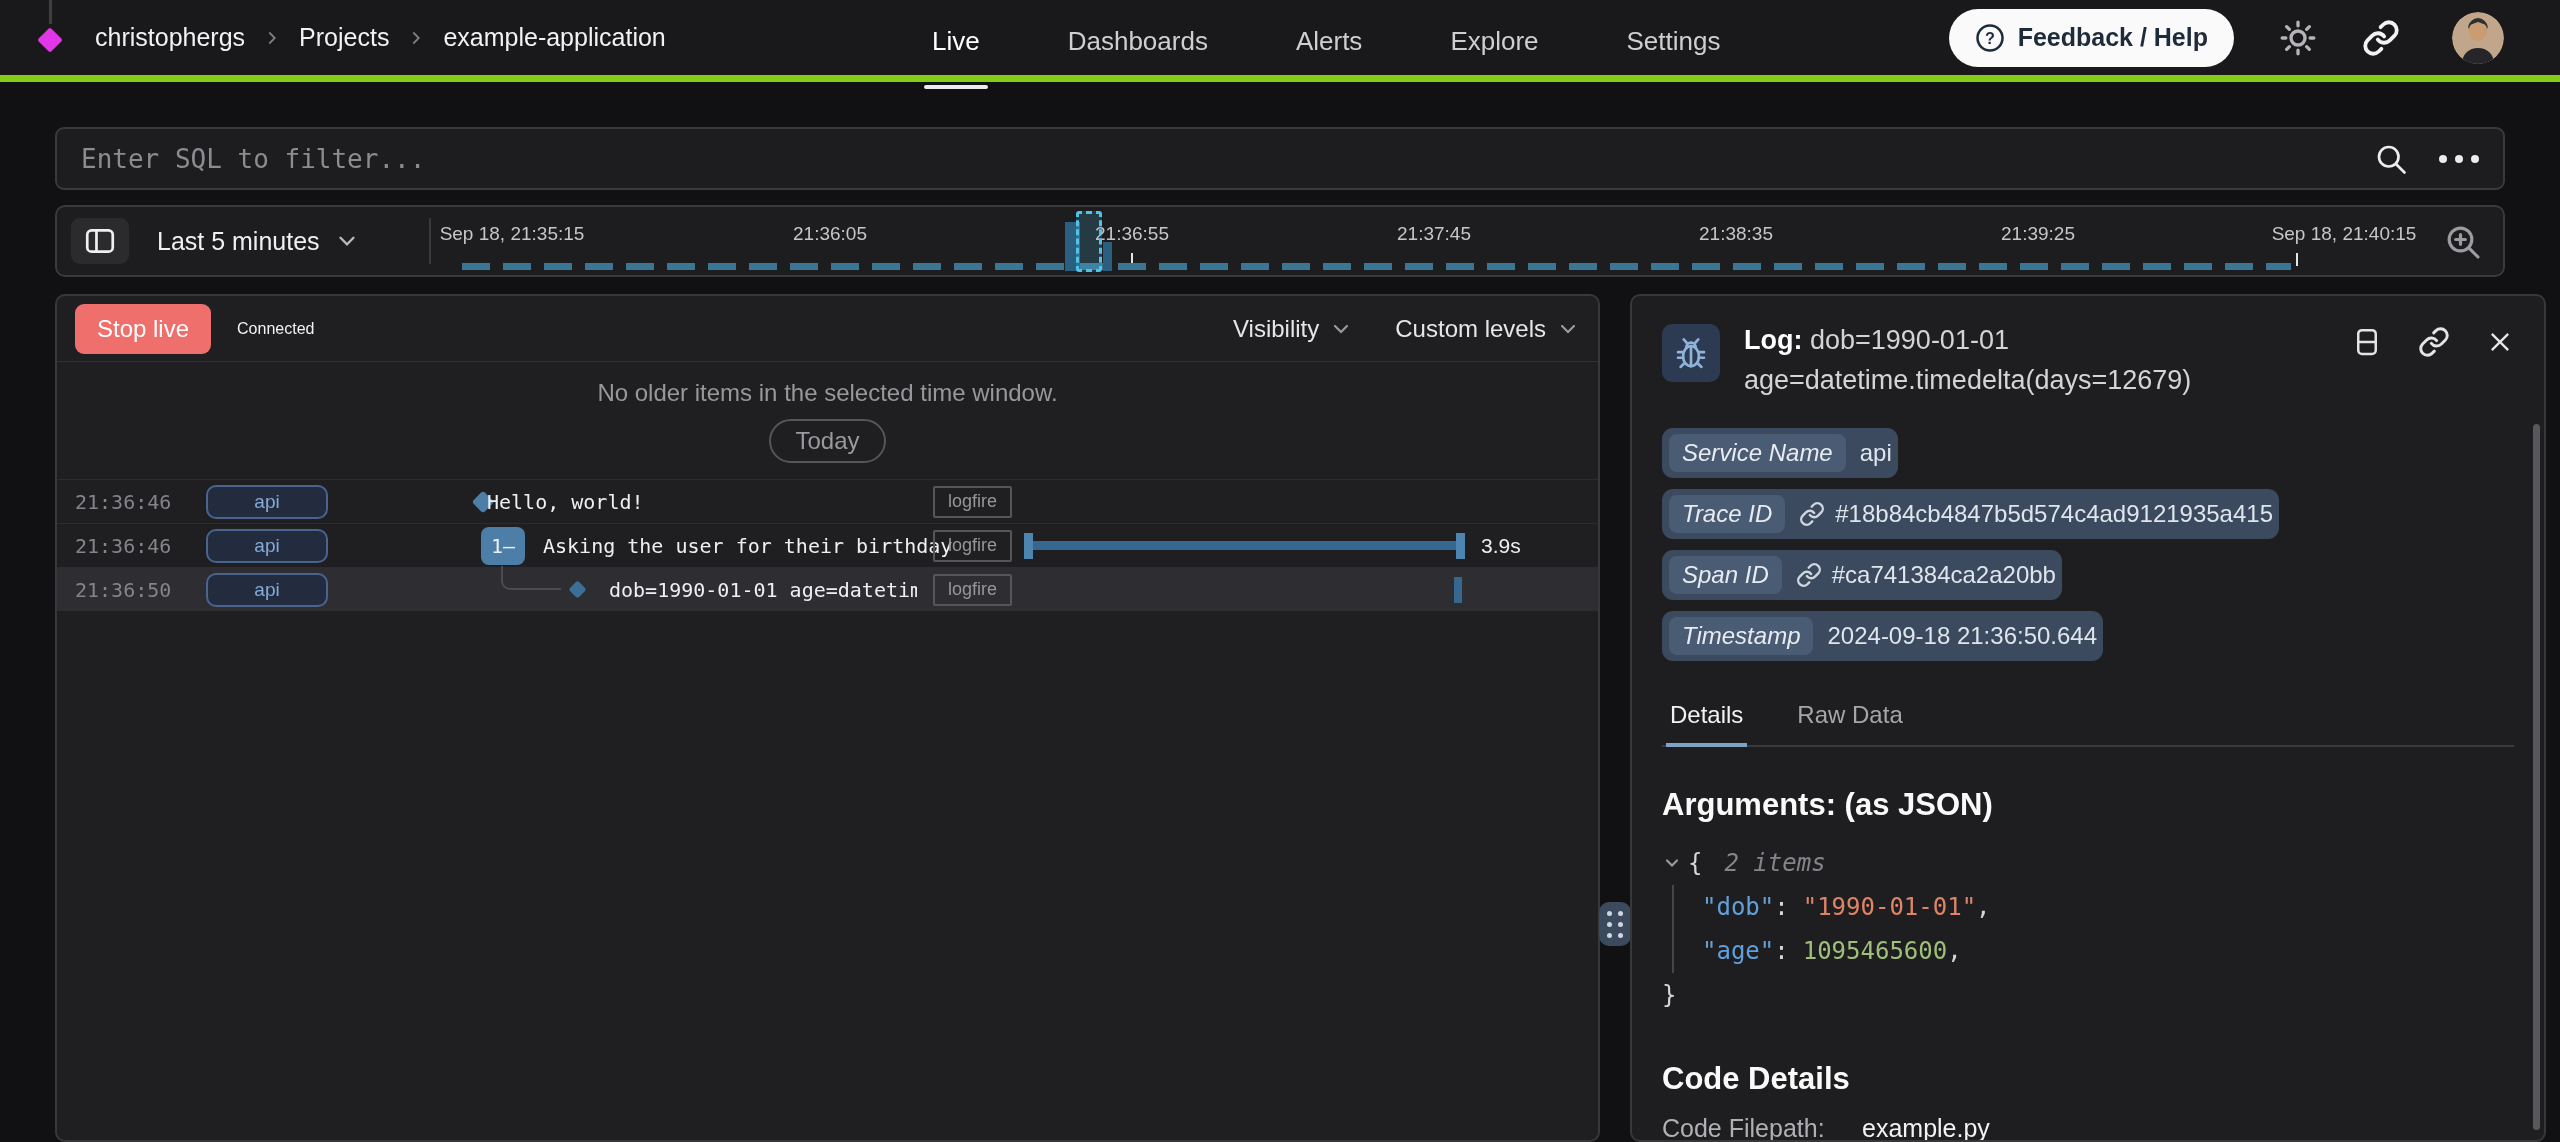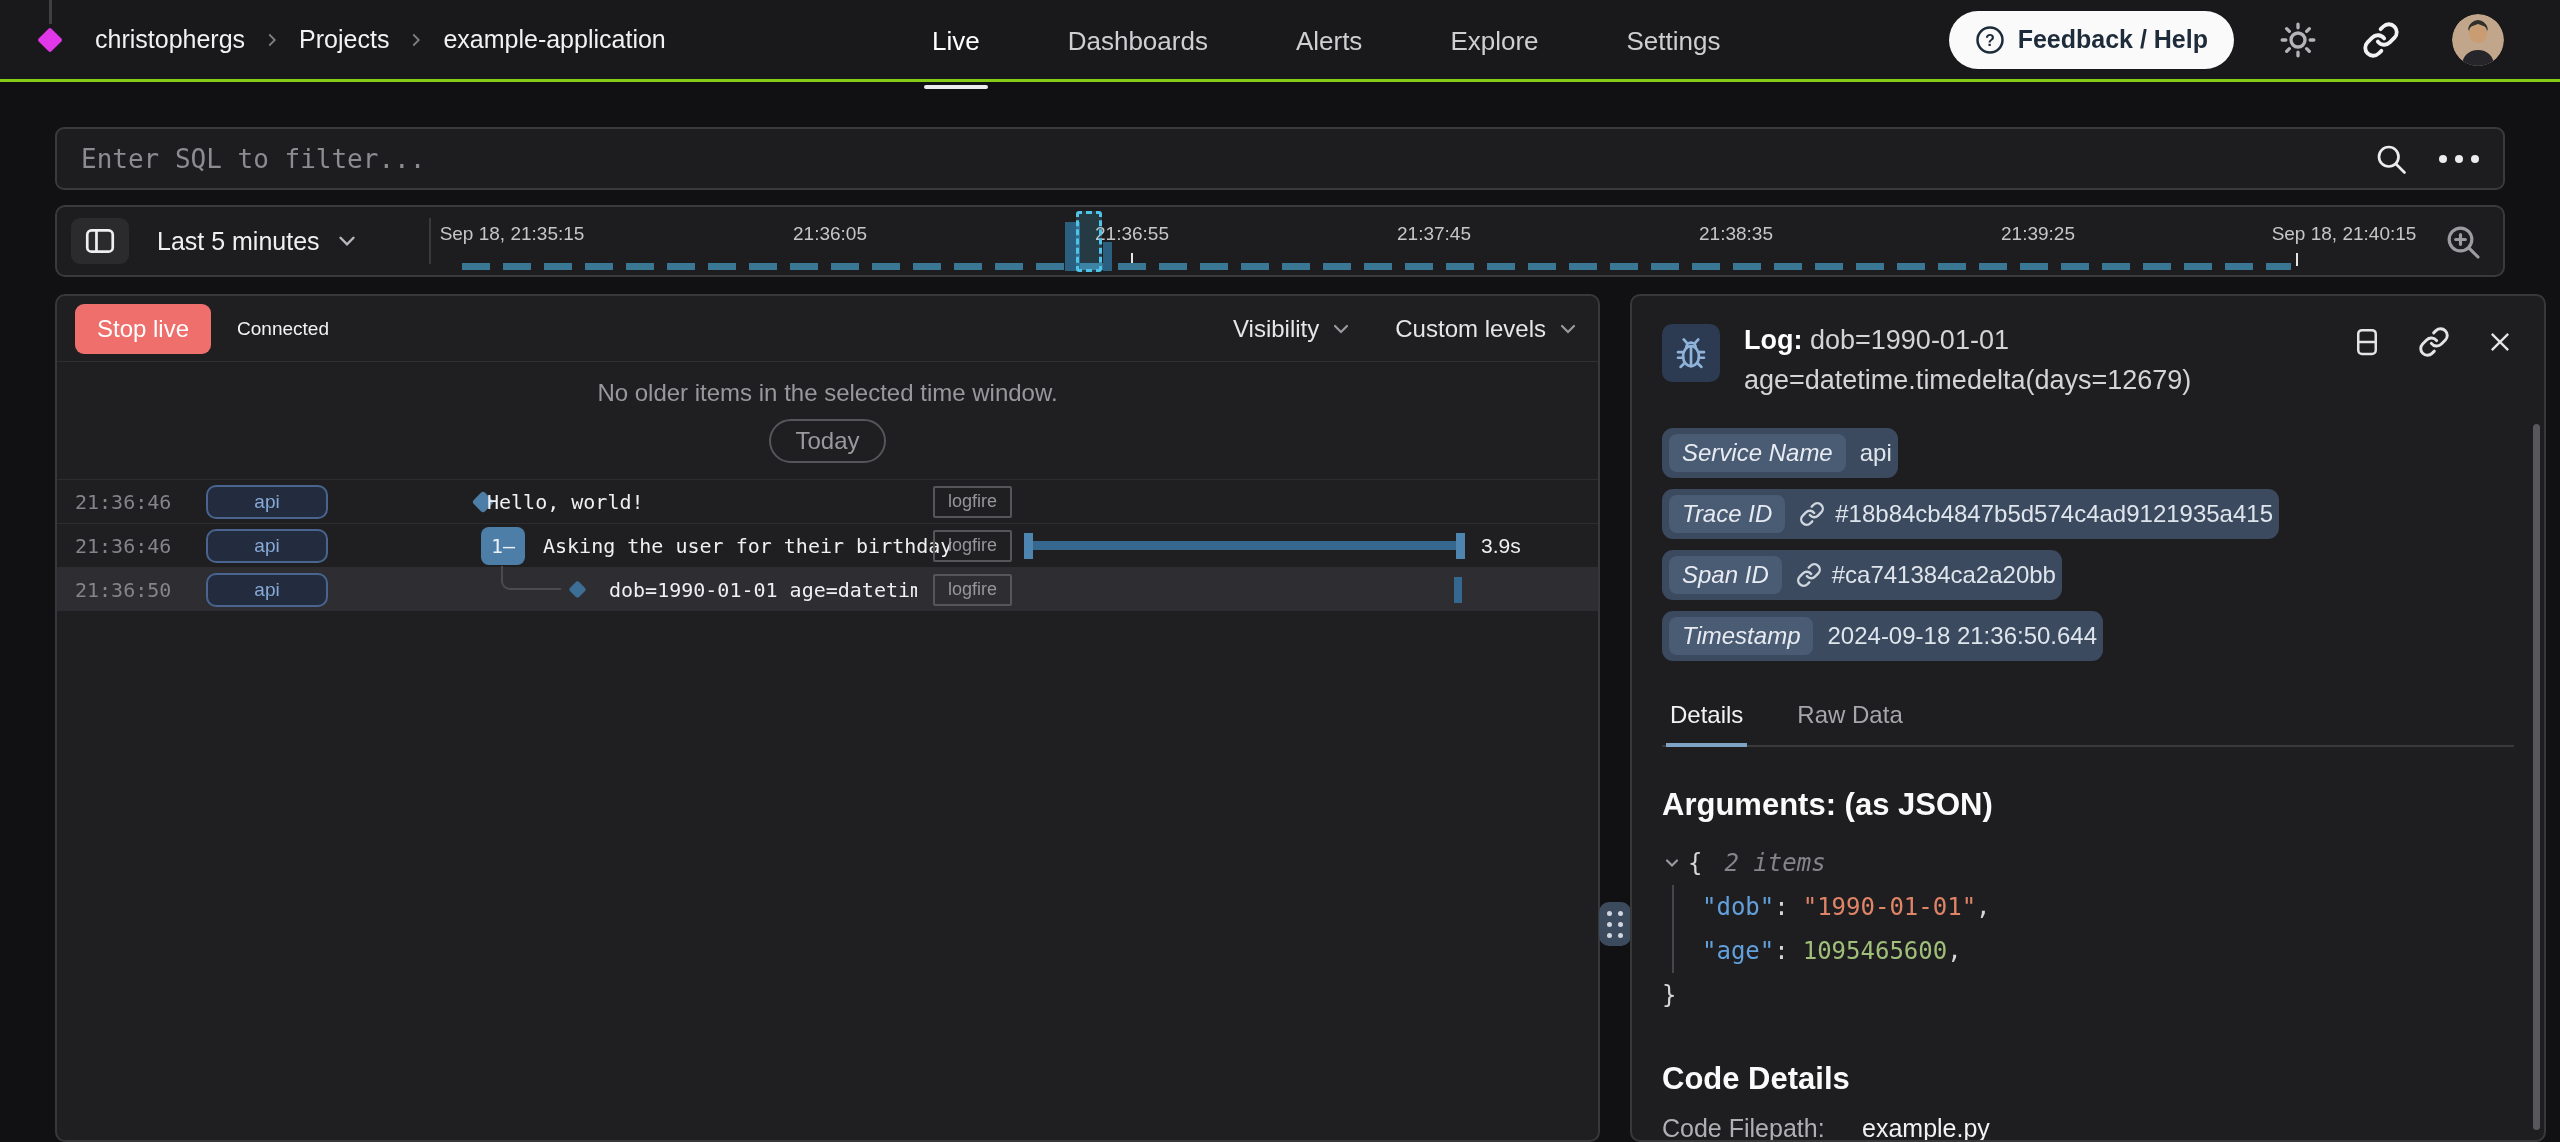--- a/index.html
+++ b/index.html
@@ -7,21 +7,21 @@
   body {
     position: relative;
     background: #111113;
     font-family: "Liberation Sans", sans-serif;
     color: #e8e8ea;
     overflow: hidden;
   }
   svg { display:block; }
 
   
-  .header{ position:absolute; top:0; left:0; right:0; height:82px; background:#19191b; display:flex; align-items:center; padding:0 56px 0 0; border-bottom:3px solid #84cc16;gap:17px;}
+  .header{ position:absolute; top:0; left:0; right:0; height:82px; background:#19191b; display:flex; align-items:center; padding:0 56px 0 0; border-bottom:7px solid #84cc16;gap:17px;}
   .logo-stem{ position:absolute; left:49px; top:0; width:3px; height:24px; background:#3f3f42;}
   .logo{ position:absolute; left:41px; top:31px; width:18px; height:18px; background:#e237e8; transform:rotate(45deg); border-radius:2px;}
   .breadcrumb{ display:flex; align-items:center; gap:16px; margin-left:95px; font-size:25px; color:#f2f2f4; white-space:nowrap;}
   .crumb-sep svg{ stroke:#7d7d82; }
   .nav{ position:absolute; left:932px; top:0; height:82px; display:flex; gap:88px; align-items:center;}
   .nav-item{ position:relative; height:96px; display:flex; align-items:center; font-size:26px; color:#cfcfd2; cursor:pointer;}
   .nav-item.active{ color:#ffffff; }
   .nav-item.active::after{ content:""; position:absolute; bottom:0; left:-8px; right:-8px; height:4px; background:#ececee; border-radius:2px;}
   .header-right{ margin-left:auto; display:flex; align-items:center; gap:44px;}
   .feedback-btn{ background:#fafafa; color:#1d2b3a; border:none; border-radius:30px; height:58px; display:flex; align-items:center; gap:13px; padding:0 26px; font-size:25px; font-weight:600; font-family:"Liberation Sans",sans-serif; cursor:pointer;}
@@ -47,21 +47,21 @@
   .tl-bar{ position:absolute; background:#2a5f80; }
   .tl-bar.b1{ left:1008px; width:15px; height:49px; bottom:4px; }
   .tl-bar.b3{ left:1046px; width:9px; height:29px; bottom:4px; }
   .tl-bar-sel{ position:absolute; left:1019px; width:26px; height:61px; bottom:3px; background:rgba(79,195,232,.18); border:3px dashed #4fc3e8; border-radius:3px;}
   .tl-zoom{ position:absolute; right:20px; top:15px; background:none; border:none; cursor:pointer;}
 
   
   .log-panel{ position:absolute; left:55px; top:294px; width:1545px; height:848px; background:#1f1f21; border:2px solid #38383b; border-radius:10px; overflow:hidden;}
   .log-header{ height:66px; display:flex; align-items:center; padding:0 18px; border-bottom:1px solid #303033;}
   .stop-btn{ background:#ee6f6b; color:#fff; border:none; font-size:24px; font-family:"Liberation Sans",sans-serif; border-radius:9px; padding:11px 22px; cursor:pointer;}
-  .status{ margin-left:26px; font-size:19px; color:#f2f2f4; }
+  .status{ margin-left:26px; font-size:16px; color:#f2f2f4; }
   .log-header-right{ margin-left:auto; display:flex; gap:42px; align-items:flex-end; font-size:24px; color:#e6e6e8;}
   .ddl{ display:flex; align-items:center; gap:10px; cursor:pointer; }
   .empty-wrap{ height:117px; display:flex; flex-direction:column; align-items:center; justify-content:center; gap:12px;}
   .empty-msg{ font-size:24px; color:#98989c; }
   .today-btn{ border:2px solid #55555a; background:transparent; border-radius:24px; padding:6px 24px; font-size:24px; color:#9a9a9e; font-family:"Liberation Sans",sans-serif; cursor:pointer;}
   .log-row{ position:relative; height:44px; border-top:1px solid #2d2d30; font-family:"DejaVu Sans Mono",monospace; cursor:pointer;}
   .log-row.selected{ background:#2e2e32; }
   .r-time{ position:absolute; left:18px; top:50%; transform:translateY(-50%); font-size:20px; color:#84848a;}
   .r-service{ position:absolute; left:149px; top:50%; transform:translateY(-50%); width:122px; height:34px; border:2px solid #49648f; border-radius:10px; background:#232c3e; color:#86a9d6; font-family:"Liberation Sans",sans-serif; font-size:19px; display:flex; align-items:center; justify-content:center;}
   .diamond{ position:absolute; left:418px; top:50%; width:16px; height:16px; margin-top:-8px; background:#4d7ea8; transform:rotate(45deg); border-radius:3px;}

